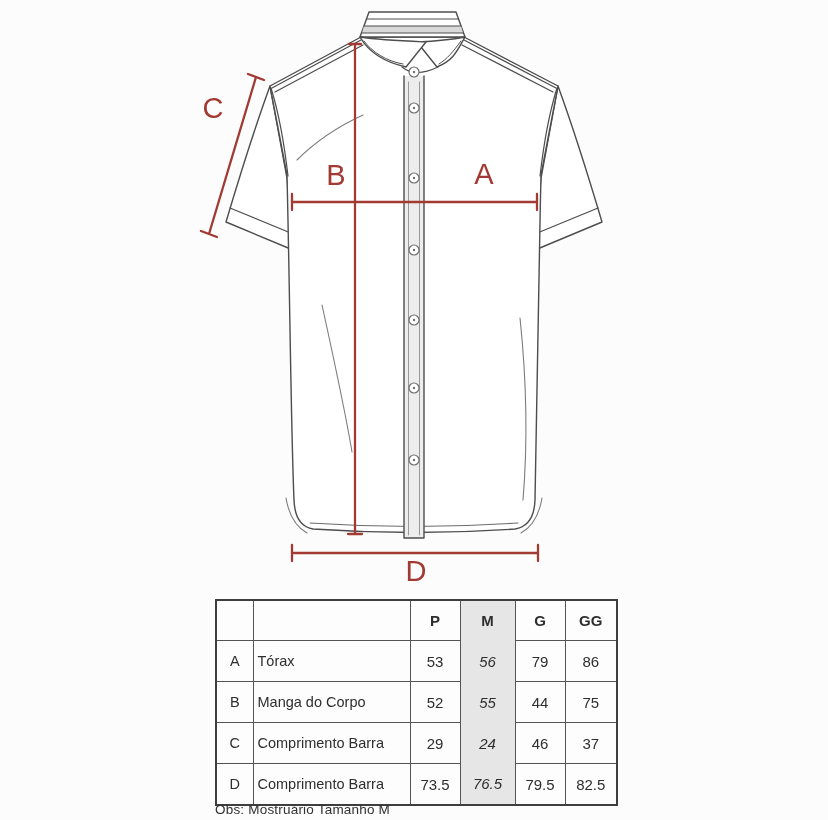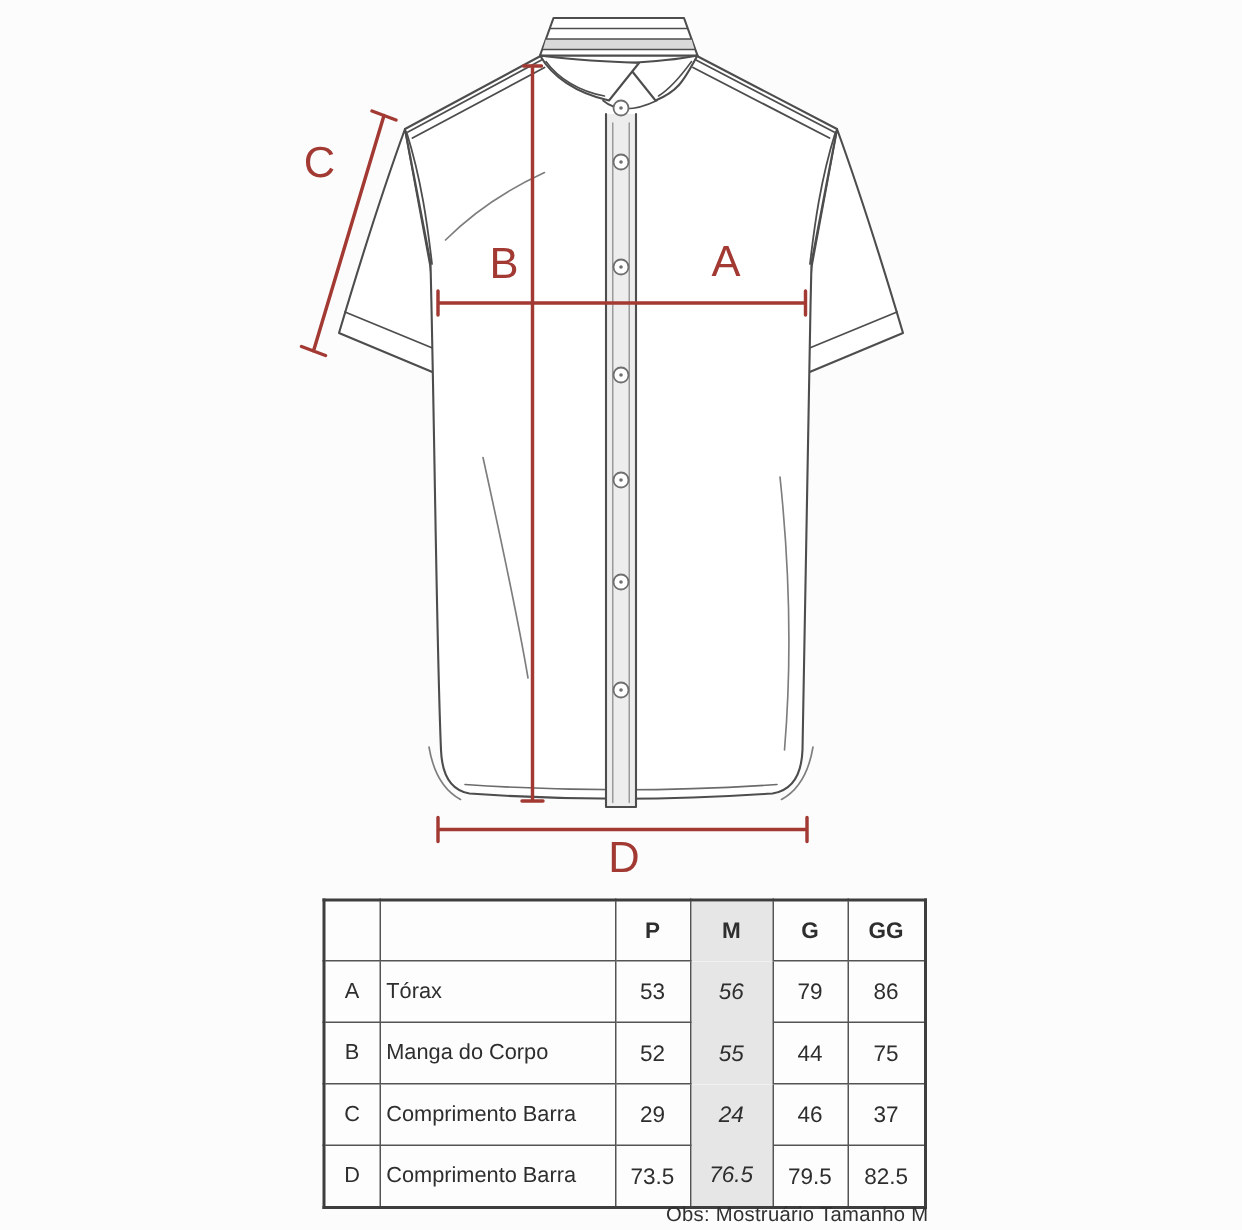--- a/index.html
+++ b/index.html
@@ -42,21 +42,21 @@
   .size-table thead th { font-weight: bold; font-size: 15px; height: 39px; }
   .size-table td.name { text-align: left; padding-left: 4px; font-size: 14.5px; }
   .size-table td.letter { font-size: 14.5px; }
   .size-table .m { background: #e6e6e6; }
   .size-table tbody .m { border-top-style: hidden; font-style: italic; }
   
   .note {
     position: absolute;
     left: 215px; top: 802px;
     width: 404px;
-    text-align: right;
+    text-align: left;
     font-size: 13.5px;
     color: #313131;
     letter-spacing: 0.2px;
   }
   .measure-label {
     font-family: "Liberation Sans", sans-serif;
     font-size: 29px;
   }
 </style>
 </head>

